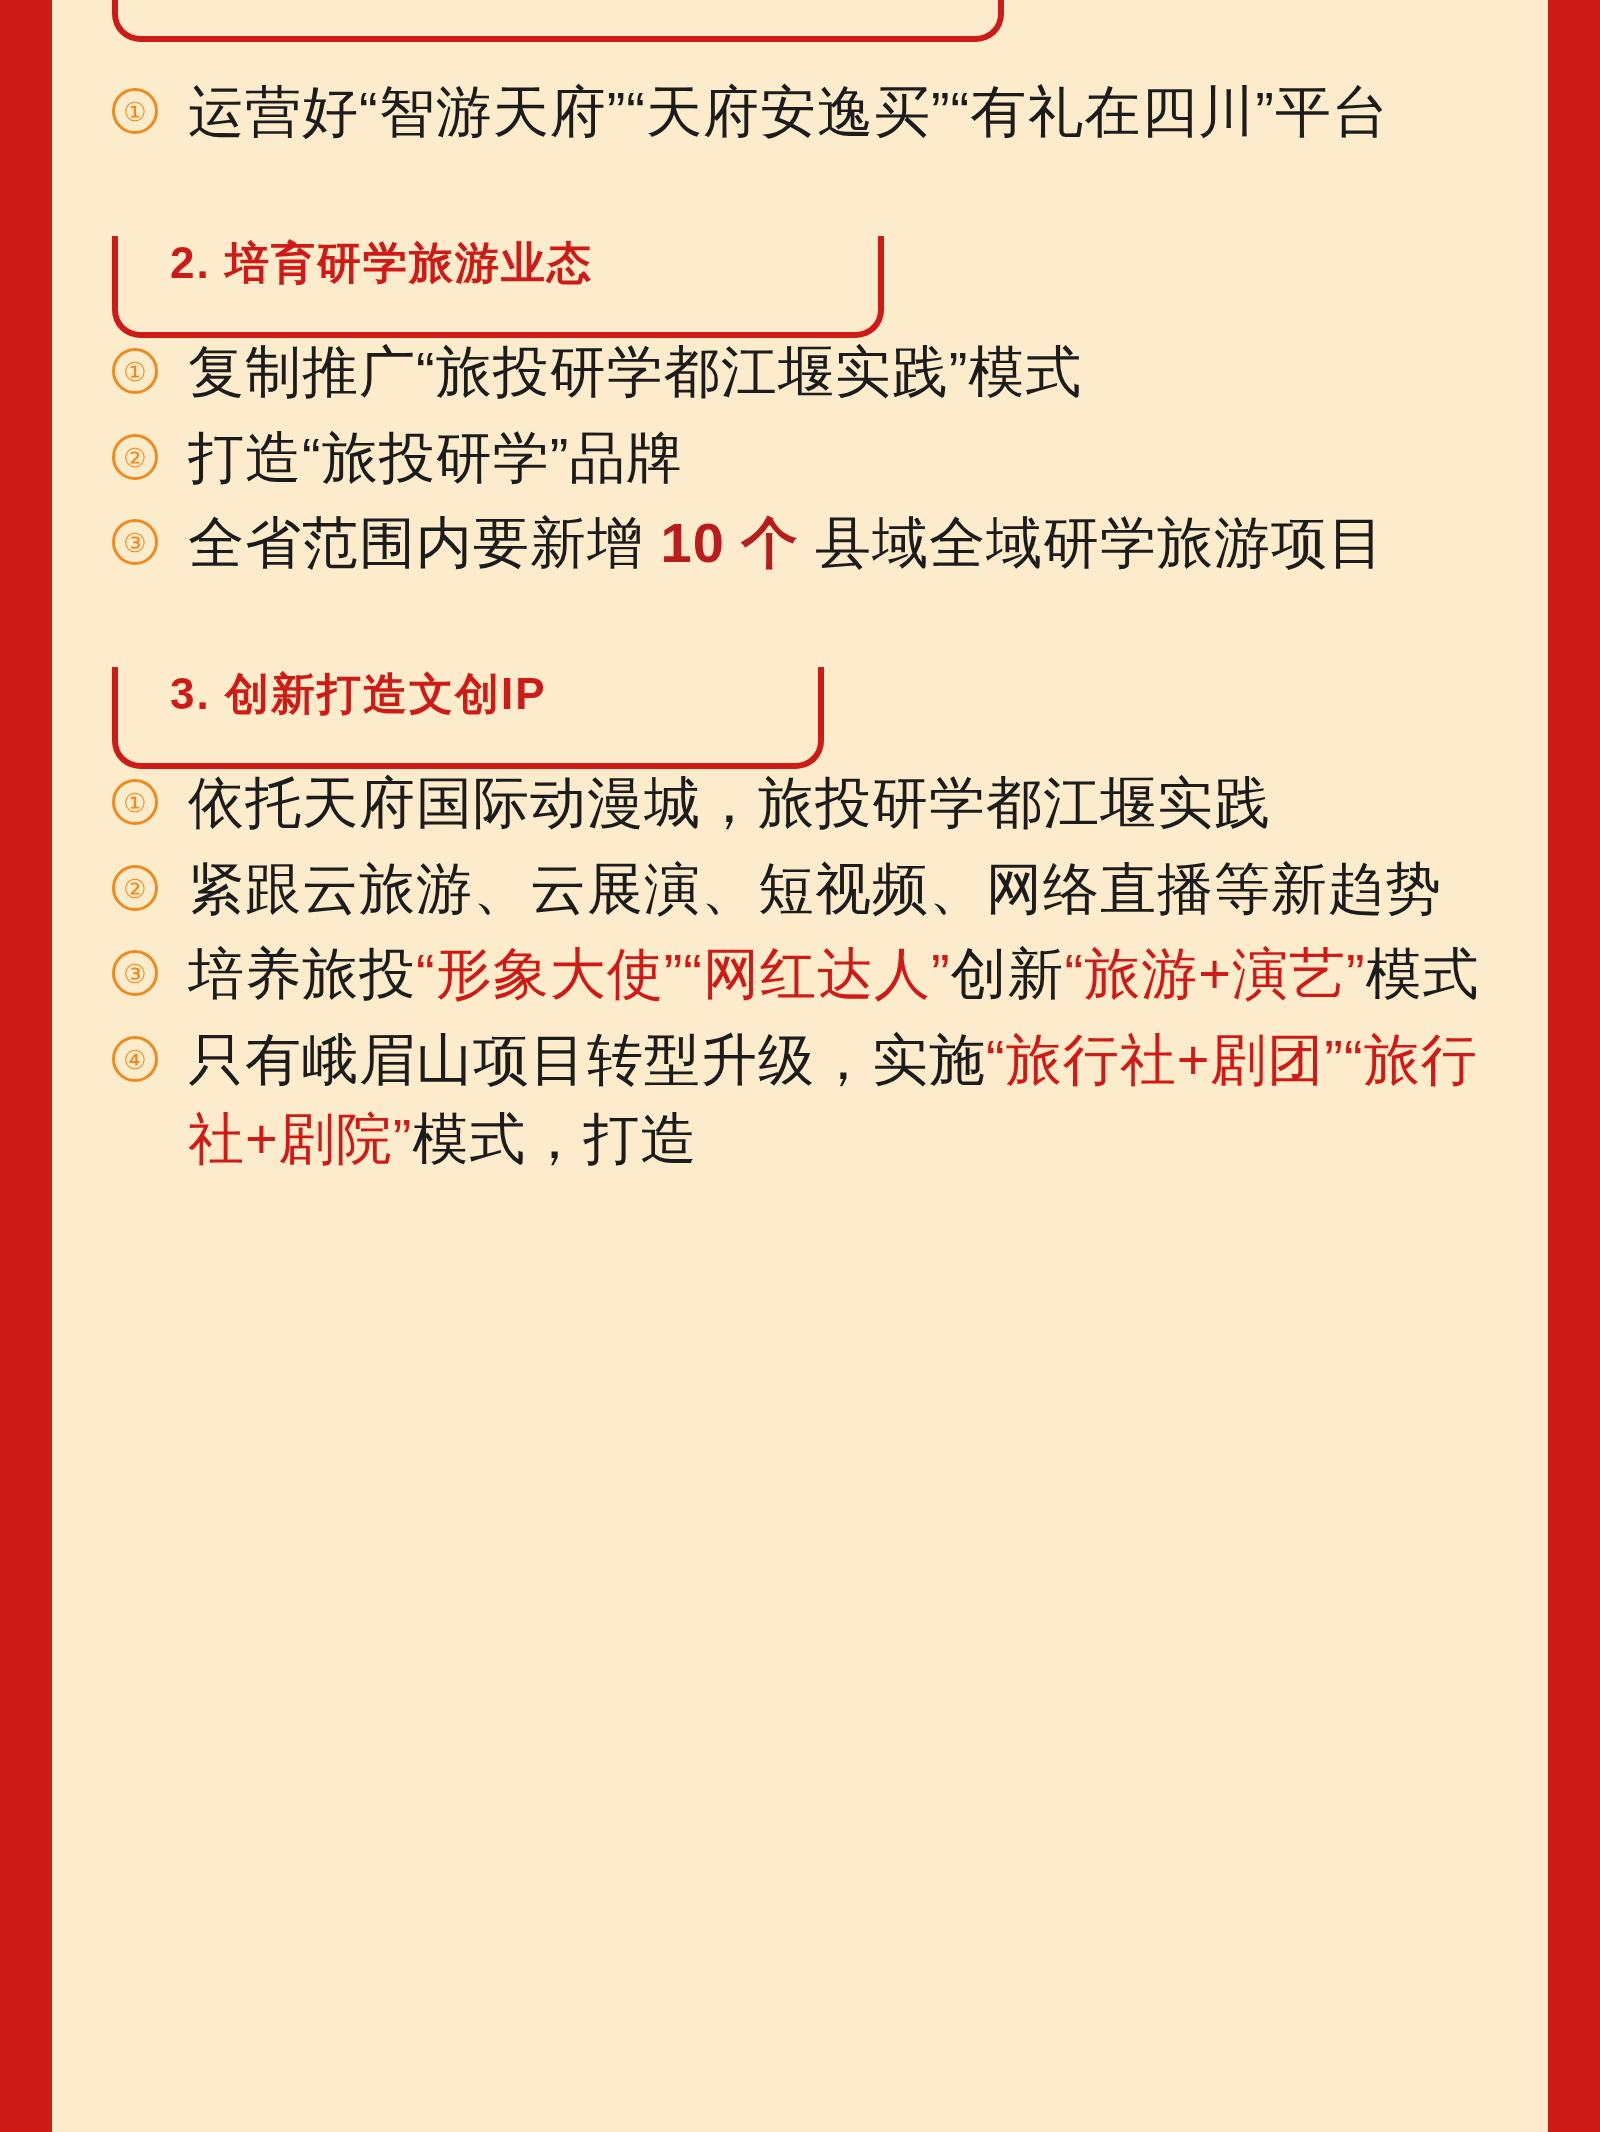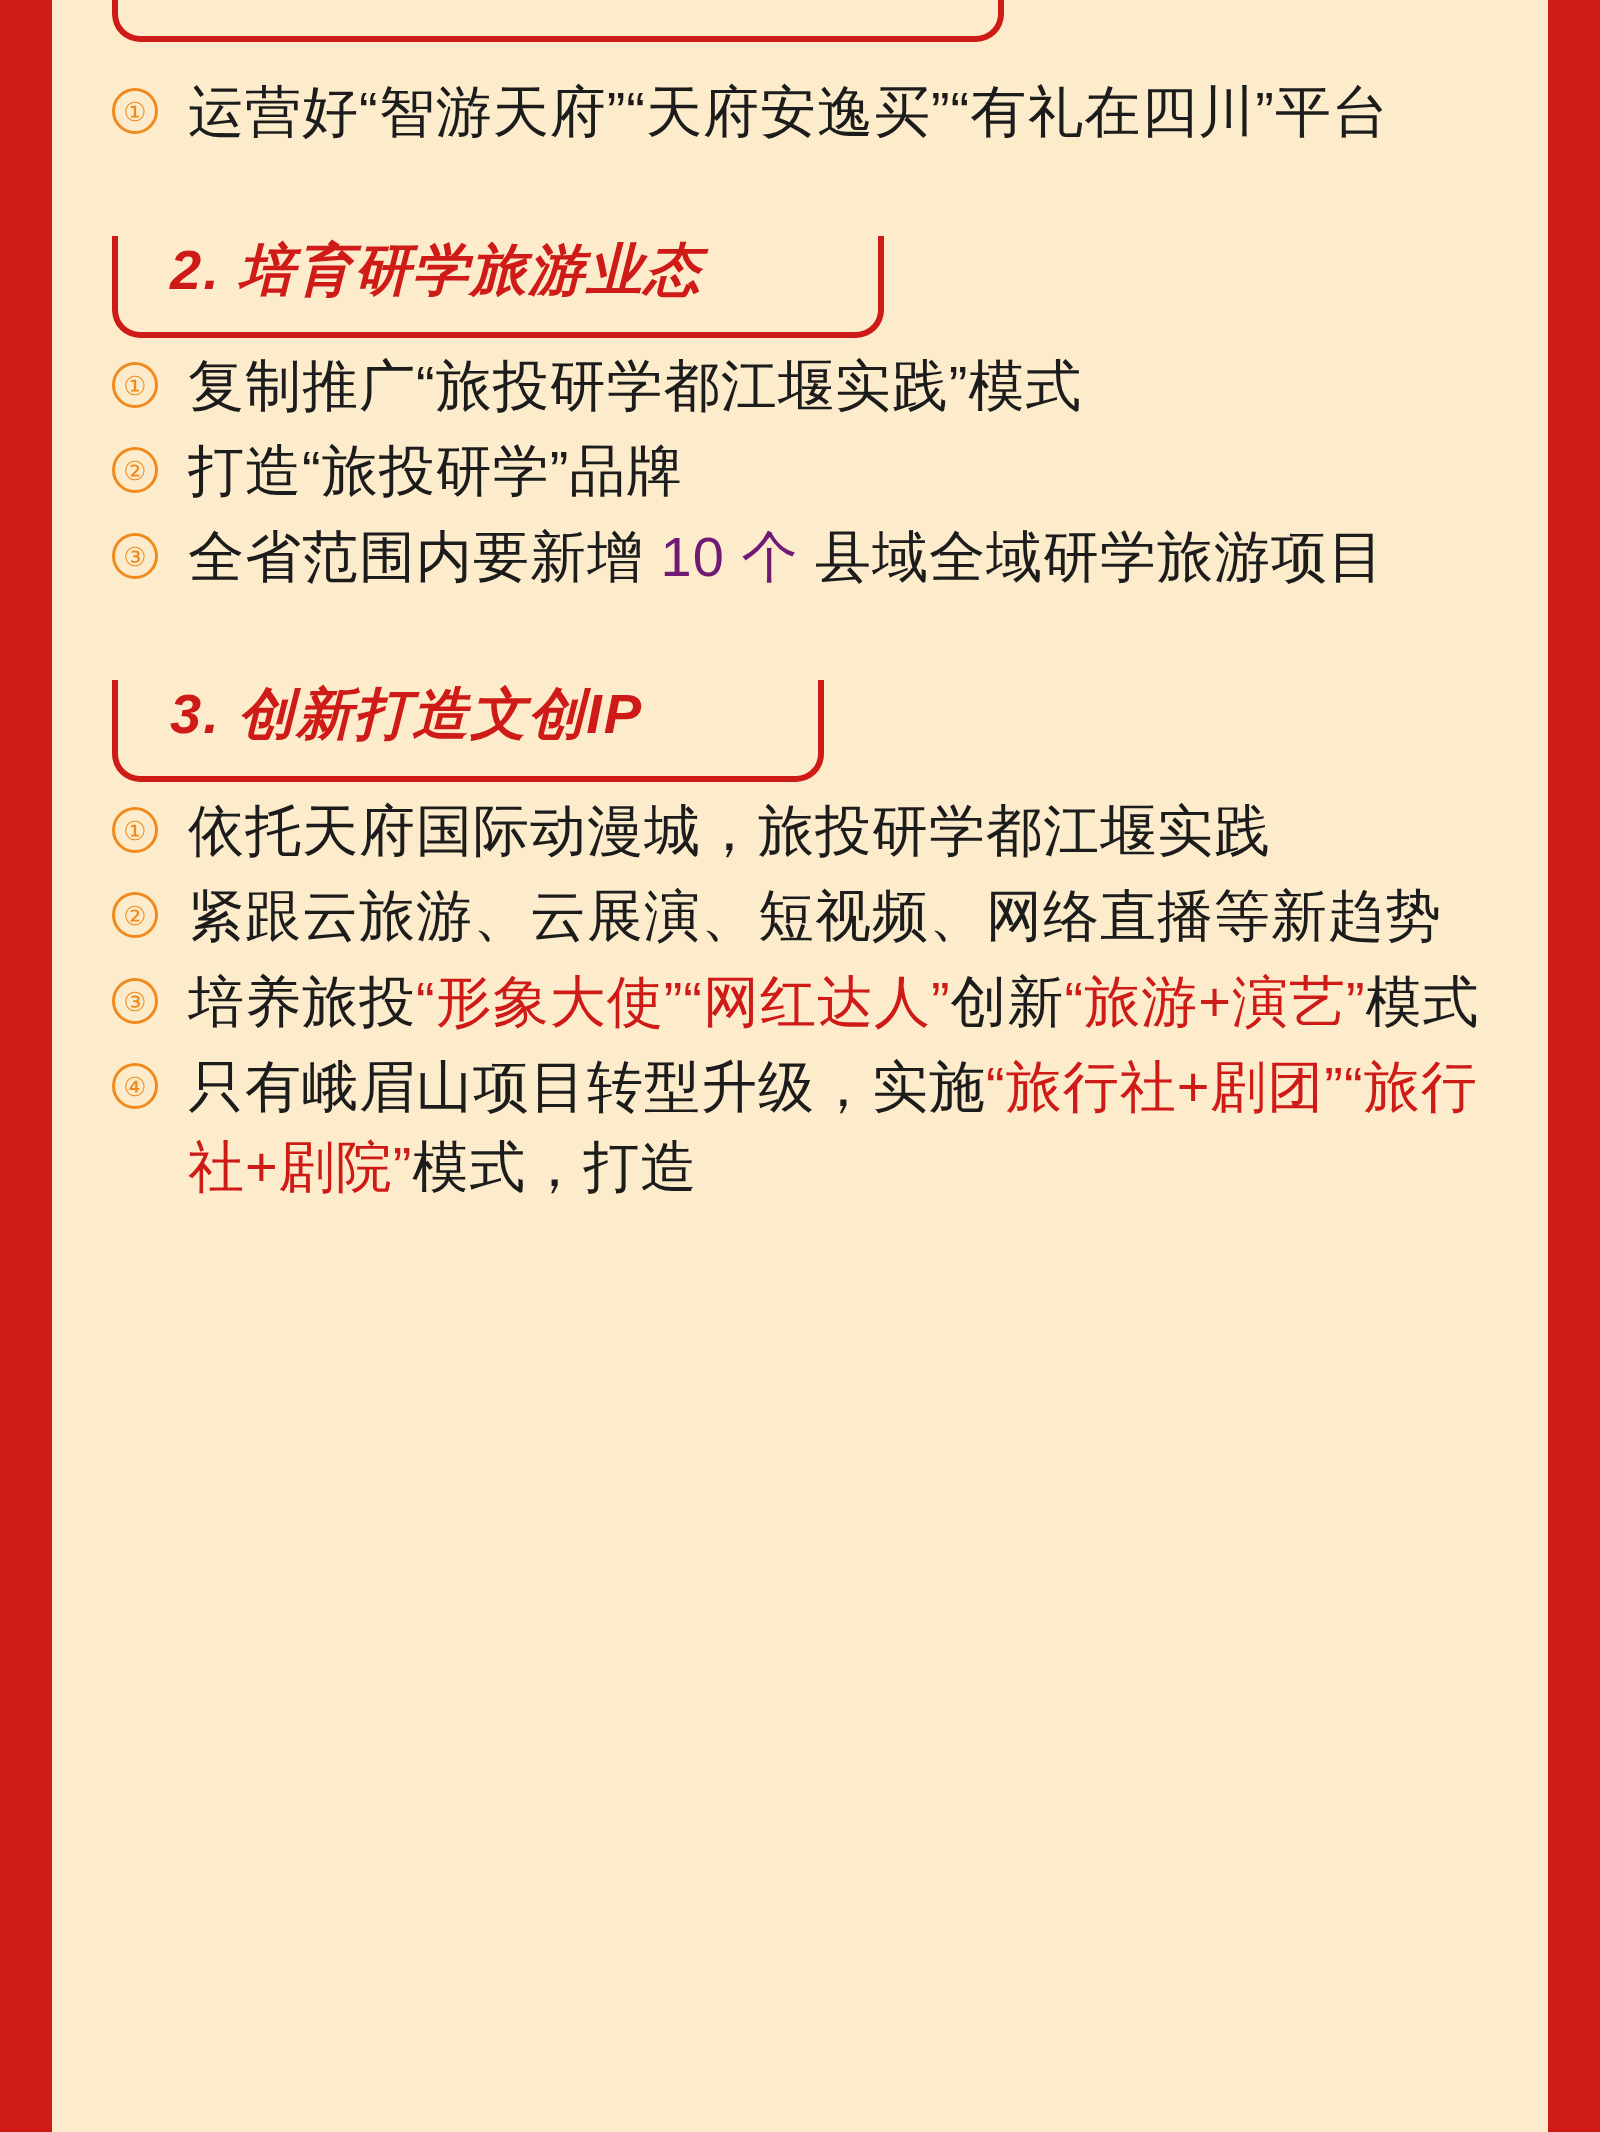--- a/index.html
+++ b/index.html
@@ -47,27 +47,26 @@
   .section {
     position: relative;
     margin-top: 0;
   }
   .sec-head {
     position: relative;
     display: block;
     padding: 8px 0 18px 58px;
   }
   .sec-title {
-    font-size: 56px;
+    font-size: 44px;
     font-weight: bold;
     color: #cf1b17;
     letter-spacing: 2px;
     line-height: 1.15;
     white-space: nowrap;
-    font-style: italic;
   }
   .sec-bracket {
     position: absolute;
     left: 0;
     top: 6px;
     width: 760px;
     height: 96px;
     border: 6px solid #cf1b17;
     border-top: none;
     border-radius: 0 0 28px 28px;
@@ -106,22 +105,22 @@
     font-size: 56px;
     line-height: 1.42;
     color: #1c1c1c;
     letter-spacing: 1px;
   }
   .hl-red {
     color: #cf1b17;
     font-weight: normal;
   }
   .hl-orange {
-    color: #701a75;
-    font-weight: normal;
+    color: #b91c1c;
+    font-weight: bold;
   }
   .gap-lg { height: 72px; }
   .gap-sm { height: 26px; }
 </style>
 </head>
 <body>
 
 <div class="page">
   <div class="sheet">
 

